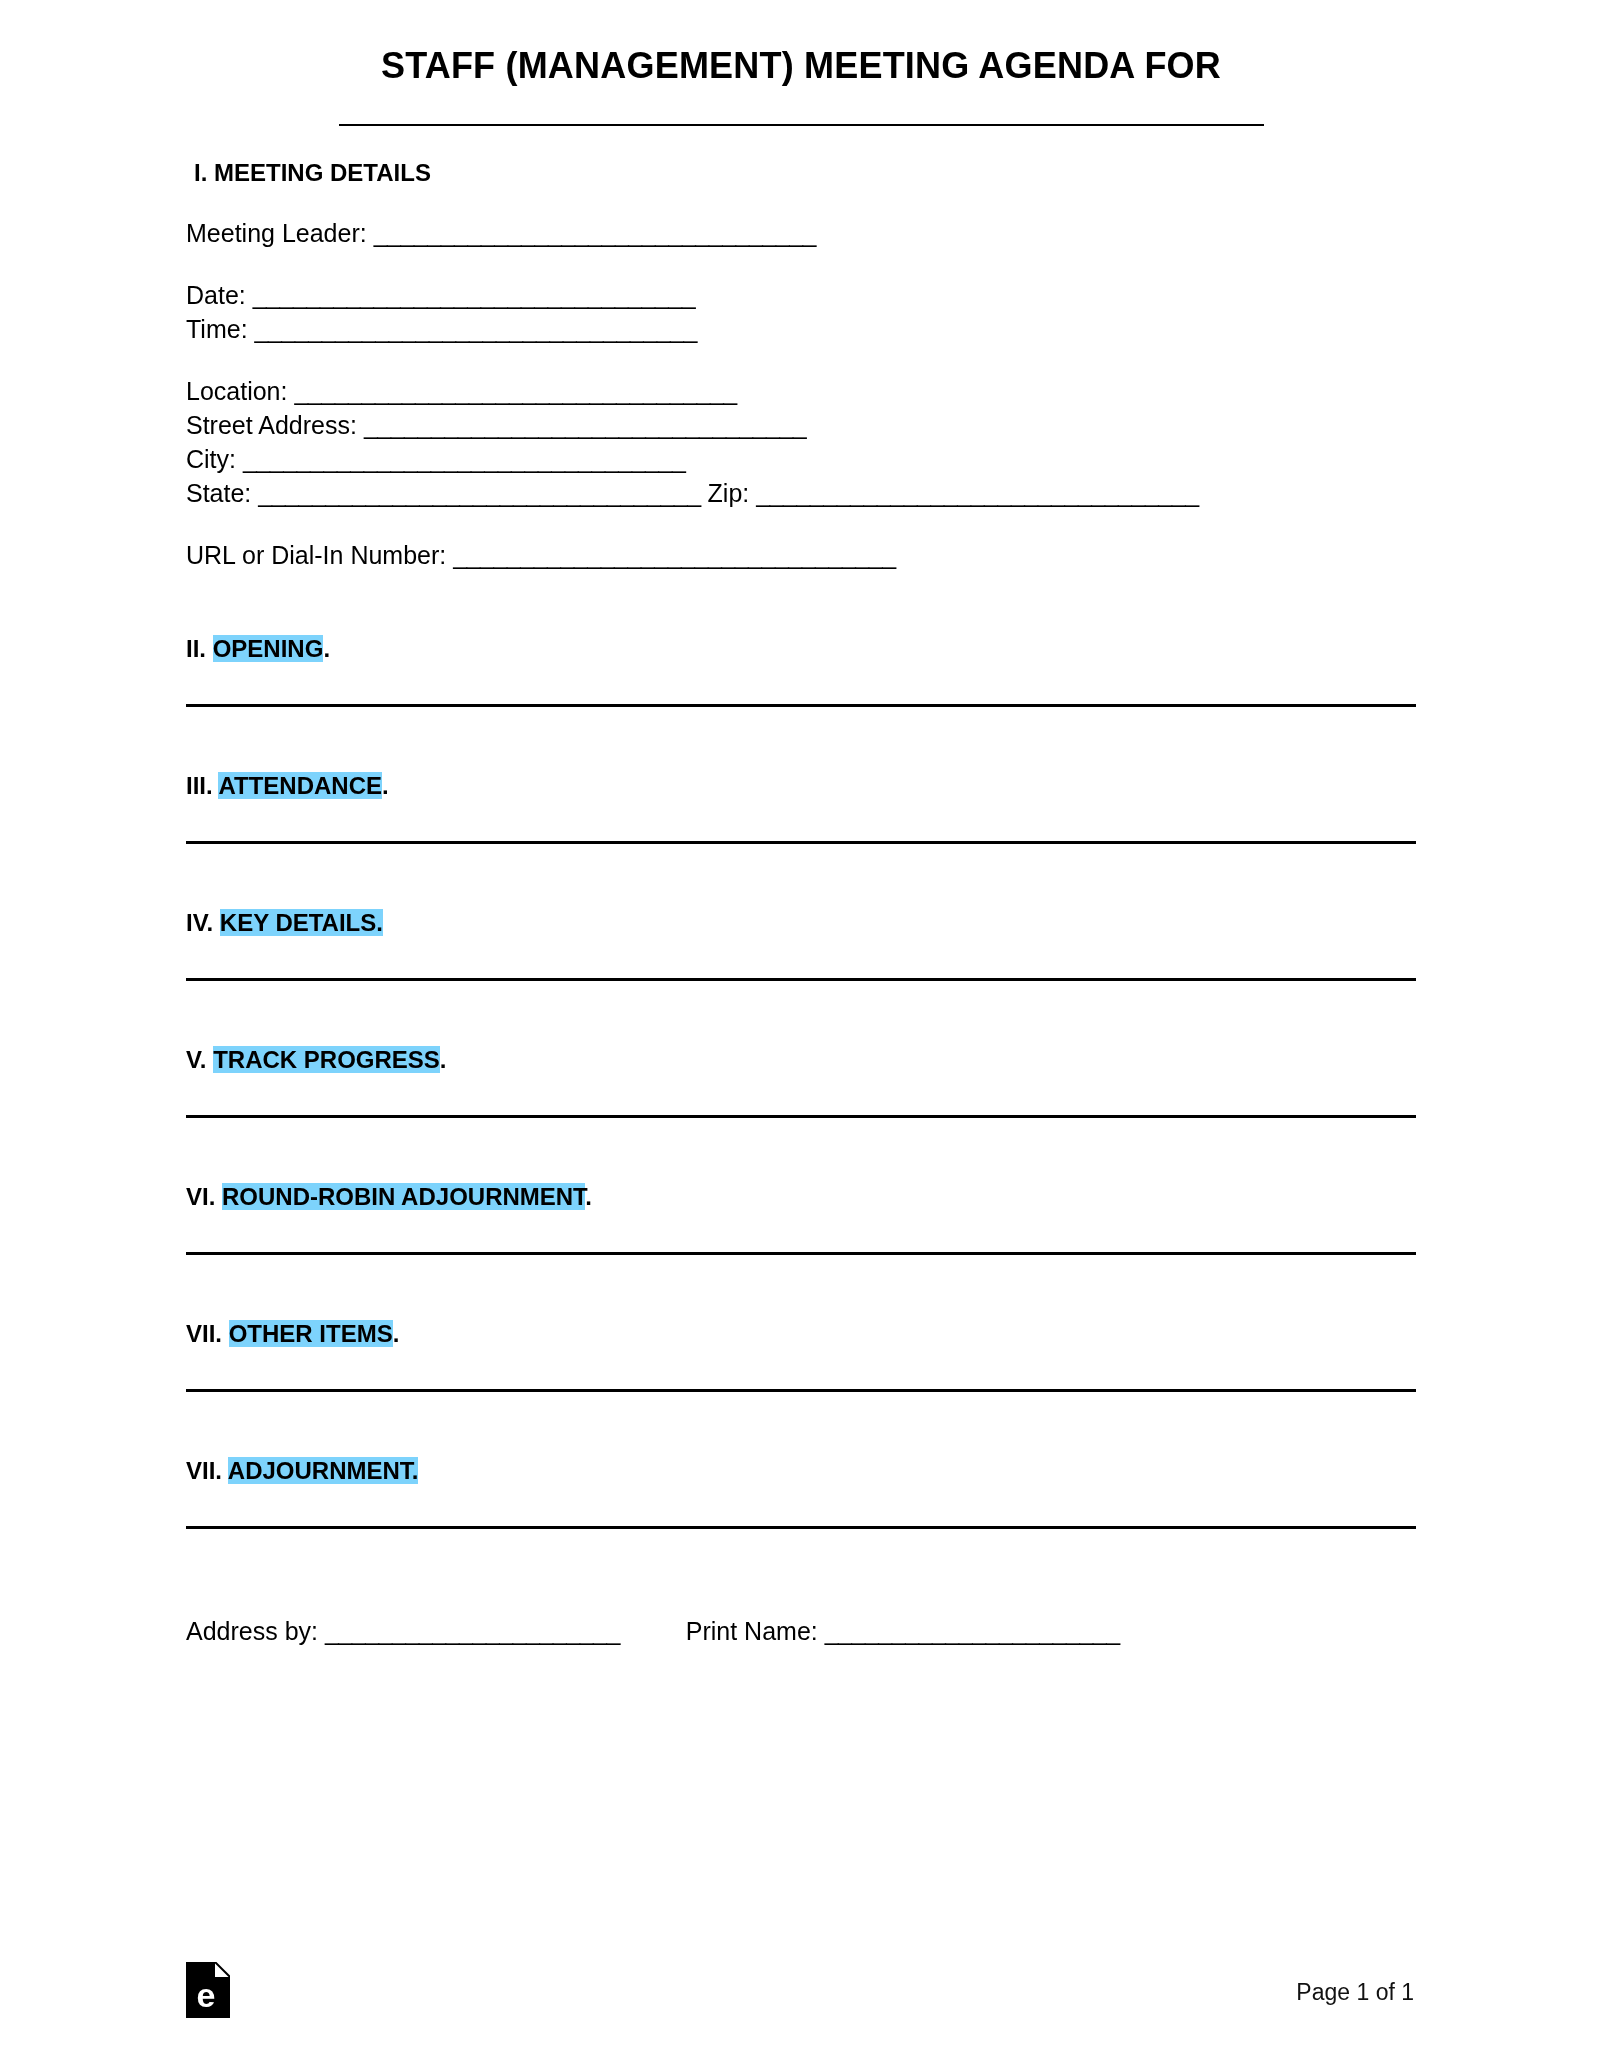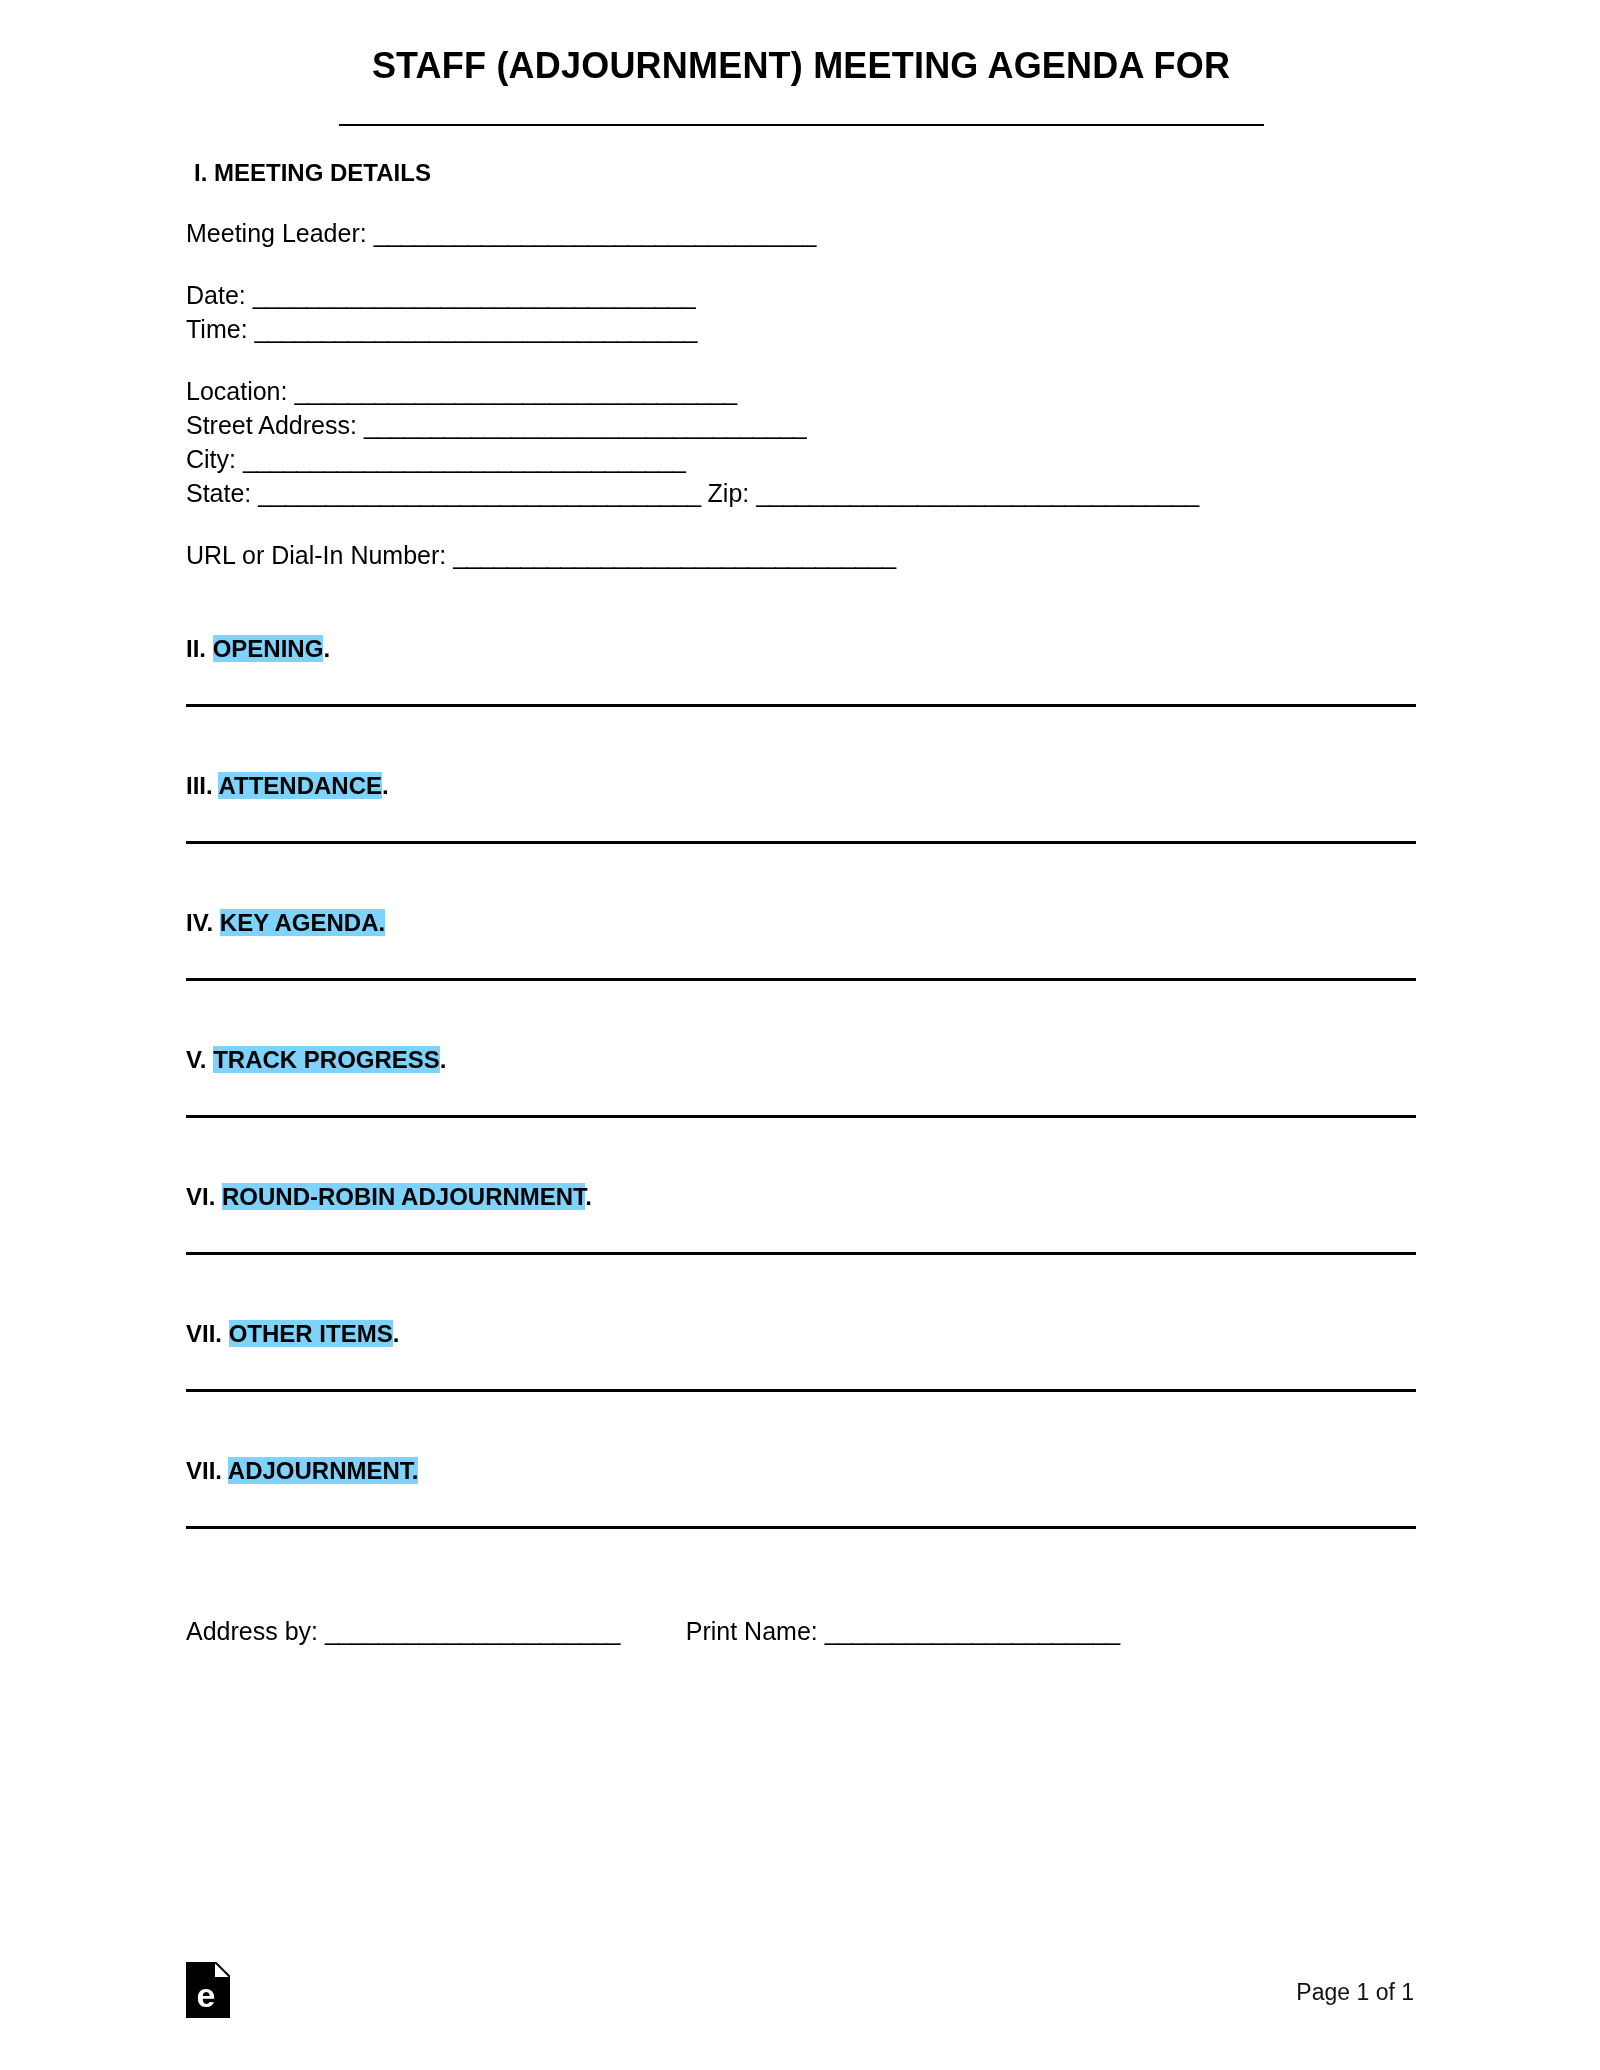--- a/index.html
+++ b/index.html
@@ -133,21 +133,21 @@
     margin-top: 24px;
   }
 </style>
 </head>
 <body>
 
 <div class="page">
 
   <div class="content">
 
-    <h1 class="doc-title">STAFF (ADJOURNMENT) MEETING AGENDA FOR</h1>
+    <h1 class="doc-title">STAFF (MANAGEMENT) MEETING AGENDA FOR</h1>
     <div class="title-rule-wrap">
       <span class="title-rule"></span>
     </div>
 
     <div class="section-head sec-i">I. MEETING DETAILS</div>
 
     <div class="field-group">
       <div class="field-line">
         <span class="field-label">Meeting Leader:</span>
         <span class="blank">_________________________________</span>
@@ -205,21 +205,21 @@
       <div class="agenda-head">
         <span>III.</span>
         <span class="hl">ATTENDANCE</span><span>.</span>
       </div>
       <div class="sec-rule"></div>
     </div>
 
     <div class="agenda-sec">
       <div class="agenda-head">
         <span>IV.</span>
-        <span class="hl">KEY AGENDA.</span><span></span>
+        <span class="hl">KEY DETAILS.</span><span></span>
       </div>
       <div class="sec-rule"></div>
     </div>
 
     <div class="agenda-sec">
       <div class="agenda-head">
         <span>V.</span>
         <span class="hl">TRACK PROGRESS</span><span>.</span>
       </div>
       <div class="sec-rule"></div>

